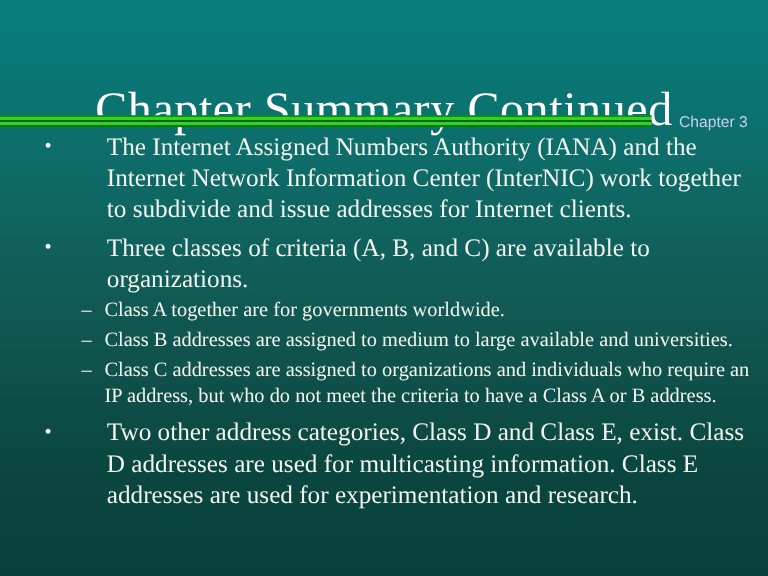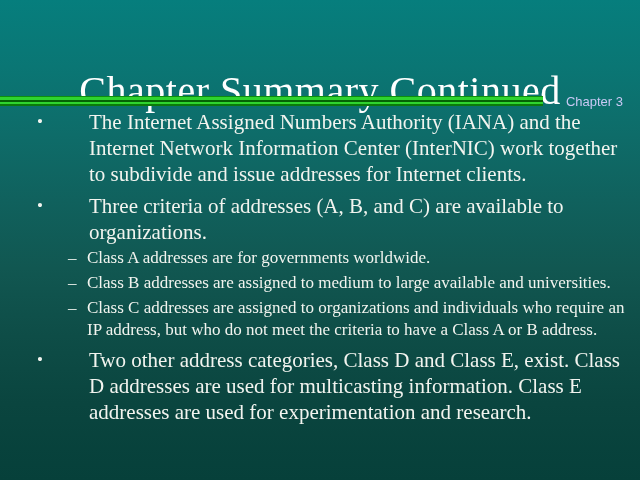--- a/index.html
+++ b/index.html
@@ -116,26 +116,26 @@
     <div class="bullet-item">
       <div class="main-row">
         <span class="main-marker">•</span>
         <span class="main-text">The Internet Assigned Numbers Authority (IANA) and the Internet Network Information Center (InterNIC) work together to subdivide and issue addresses for Internet clients.</span>
       </div>
     </div>
 
     <div class="bullet-item">
       <div class="main-row">
         <span class="main-marker">•</span>
-        <span class="main-text">Three criteria of addresses (A, B, and C) are available to organizations.</span>
+        <span class="main-text">Three classes of criteria (A, B, and C) are available to organizations.</span>
       </div>
       <div class="sub-list">
         <div class="sub-item">
           <span class="sub-marker">–</span>
-          <span class="sub-text">Class A addresses are for governments worldwide.</span>
+          <span class="sub-text">Class A together are for governments worldwide.</span>
         </div>
         <div class="sub-item">
           <span class="sub-marker">–</span>
           <span class="sub-text">Class B addresses are assigned to medium to large available and universities.</span>
         </div>
         <div class="sub-item">
           <span class="sub-marker">–</span>
           <span class="sub-text">Class C addresses are assigned to organizations and individuals who require an IP address, but who do not meet the criteria to have a Class A or B address.</span>
         </div>
       </div>

